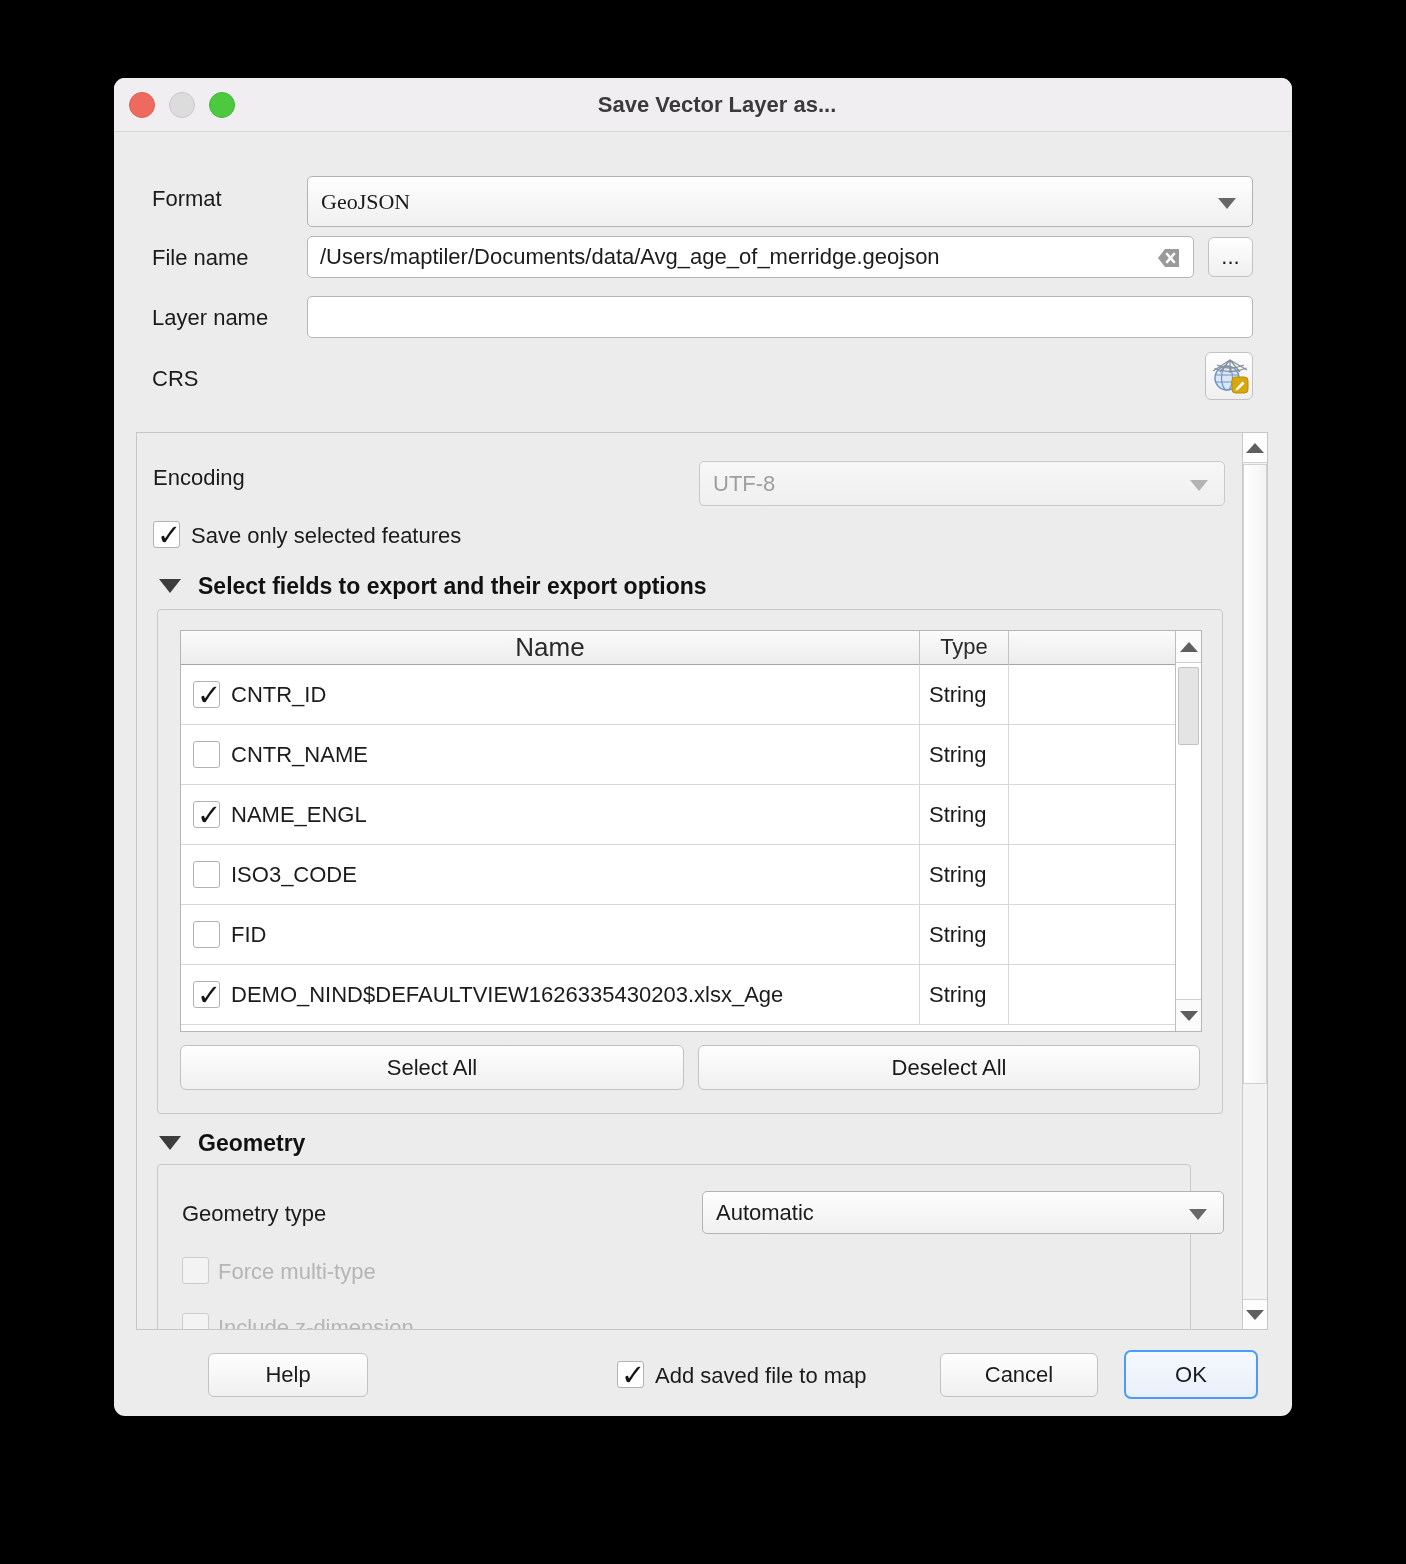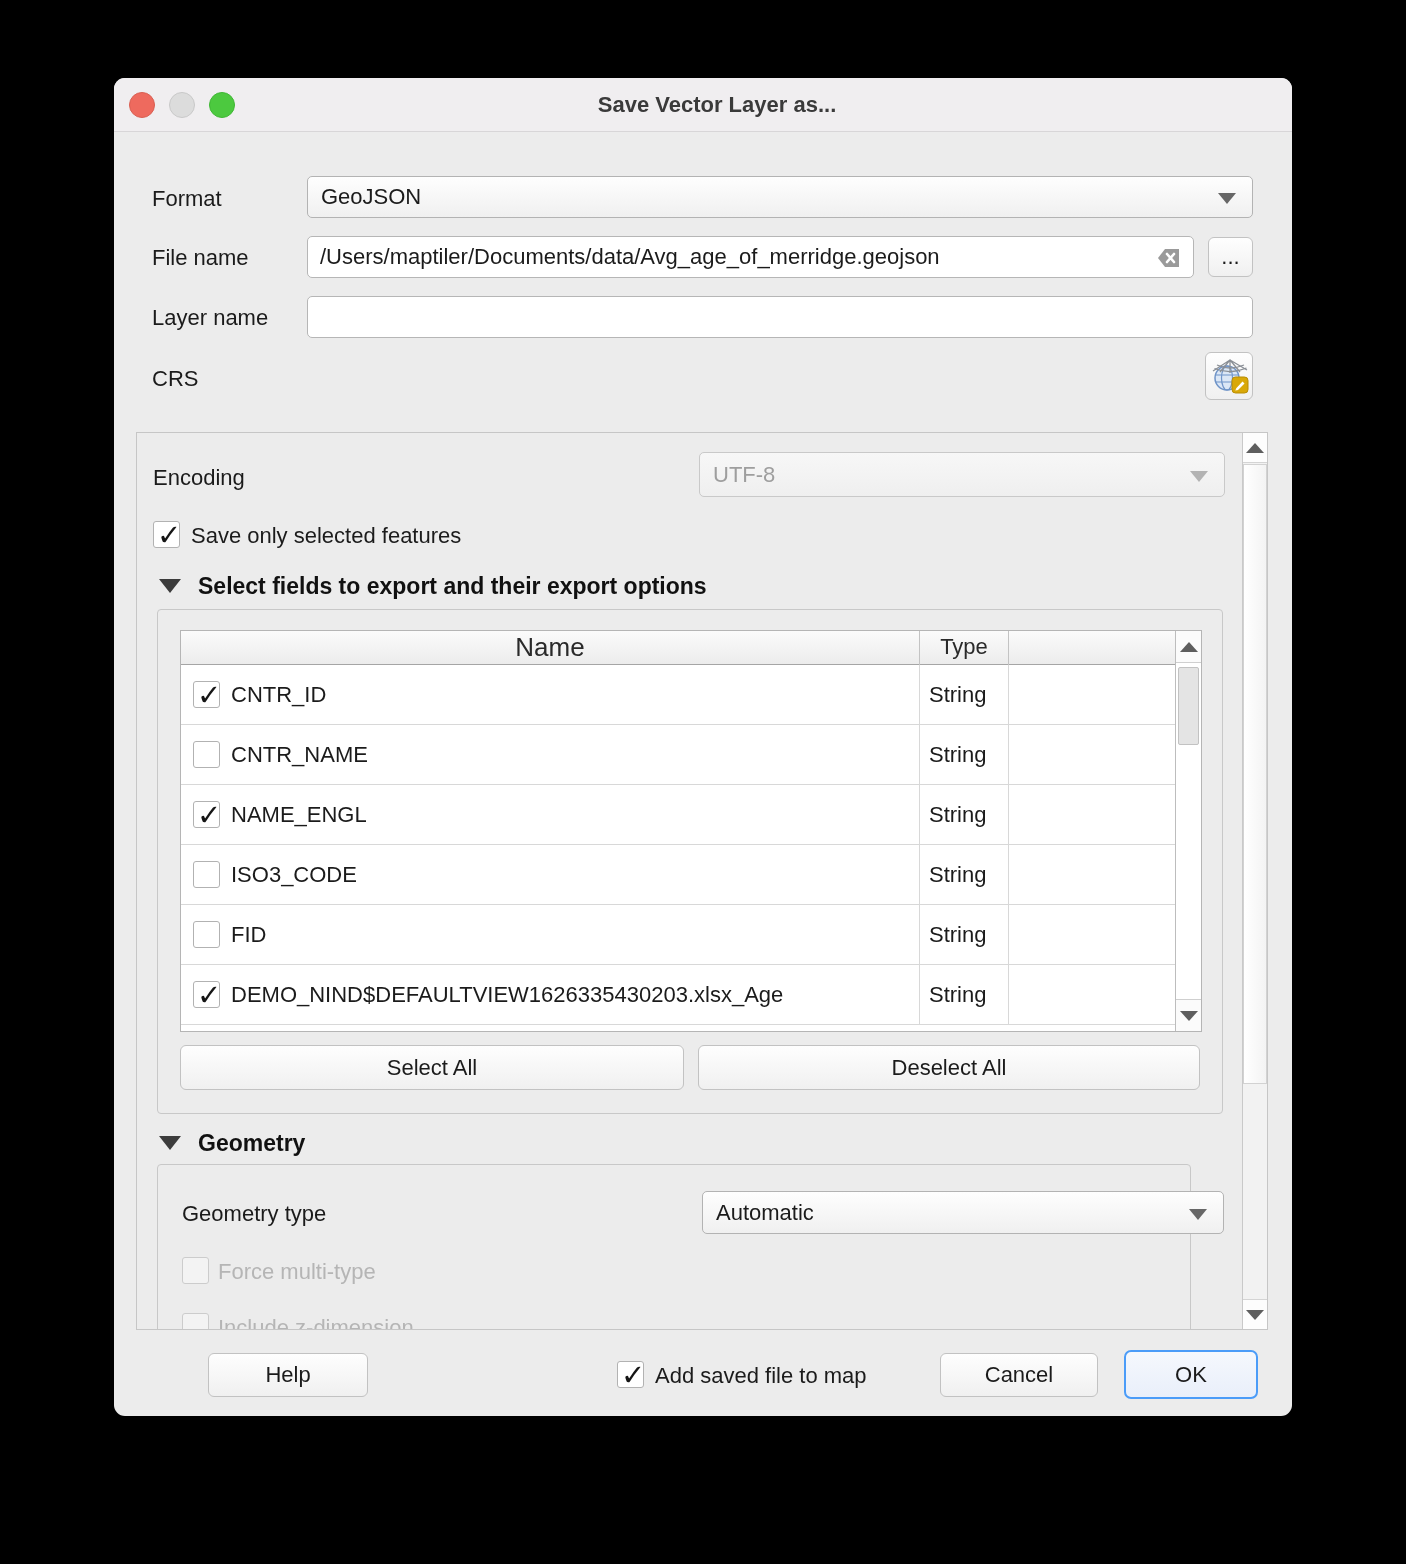--- a/index.html
+++ b/index.html
@@ -100,21 +100,21 @@
   <div class="window">
 
     <div class="titlebar">
       <span class="light red"></span>
       <span class="light gray"></span>
       <span class="light green"></span>
       <div class="title">Save Vector Layer as...</div>
     </div>
 
     <div class="flabel" style="top:108px;">Format</div>
-    <div class="dropdown" style="left:193px; top:98px; width:946px; height:42px;">
+    <div class="dropdown" style="left:193px; top:98px; width:946px; height:51px;font-family:Liberation Serif, serif;">
       <span class="dd-text">GeoJSON</span>
       <span class="dd-arrow"></span>
     </div>
 
     <div class="flabel" style="top:167px;">File name</div>
     <div class="tinput" style="left:193px; top:158px; width:887px; height:42px;padding-left:36px;">
       <span class="tx">/Users/maptiler/Documents/data/Avg_age_of_merridge.geojson</span>
       <svg style="position:absolute; right:12px; top:9px;" width="32" height="24" viewBox="0 0 32 24">
         <path d="M9 12 L16 3 H30 V21 H16 Z" fill="#9a9a9a"></path>
         <path d="M18 8 L25 16 M25 8 L18 16" stroke="#ffffff" stroke-width="2.6" stroke-linecap="round"></path>
@@ -139,21 +139,21 @@
         <path d="M6 8 Q19 14 33 8 M3.5 11.5 Q19 18 35.5 11" stroke="#8a8f96" stroke-width="1.3" fill="none"></path>
         <rect x="21" y="20" width="16" height="16" rx="3.5" fill="#d9a808" stroke="#b88c05"></rect>
         <path d="M25 31.5 L31.5 24.5 L33.5 26.5 L27 33 Z M24.3 33.6 L25.3 31.2 L27.2 33 Z" fill="#ffffff"></path>
       </svg>
     </div>
 
     <div class="scrollarea">
       <div class="sa-content">
 
         <div class="flabel" style="left:16px; top:32px;">Encoding</div>
-        <div class="dropdown disabled" style="left:562px; top:19px; width:526px; height:45px;padding-left:24px;">
+        <div class="dropdown disabled" style="left:562px; top:28px; width:526px; height:45px;padding-left:24px;">
           <span class="dd-text">UTF-8</span>
           <span class="dd-arrow"></span>
         </div>
 
         <div class="cb checked" style="left:16px; top:88px;"></div>
         <div class="cblabel" style="left:54px; top:90px;">Save only selected features</div>
 
         <span class="sec-tri" style="left:22px; top:146px;"></span>
         <div class="sec-title" style="left:61px; top:140px;">Select fields to export and their export options</div>
 

